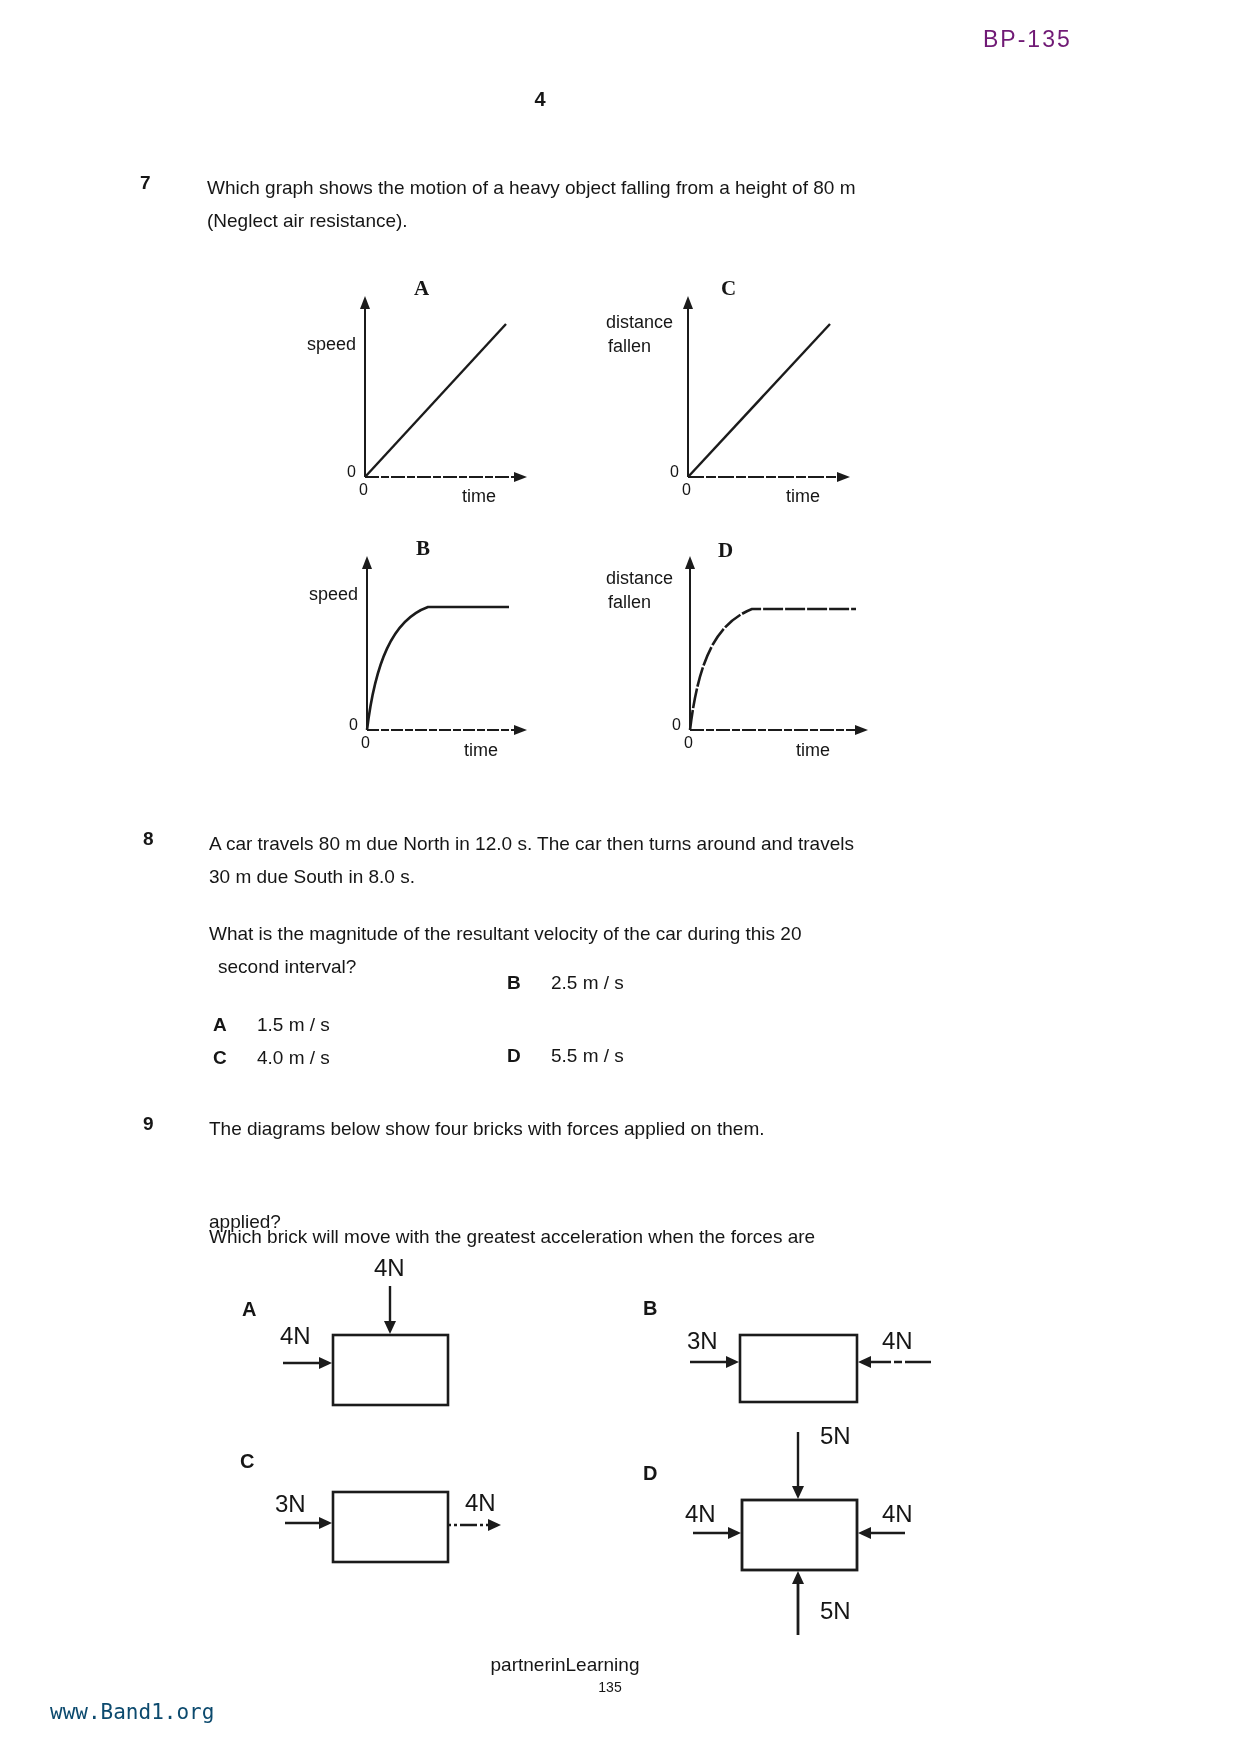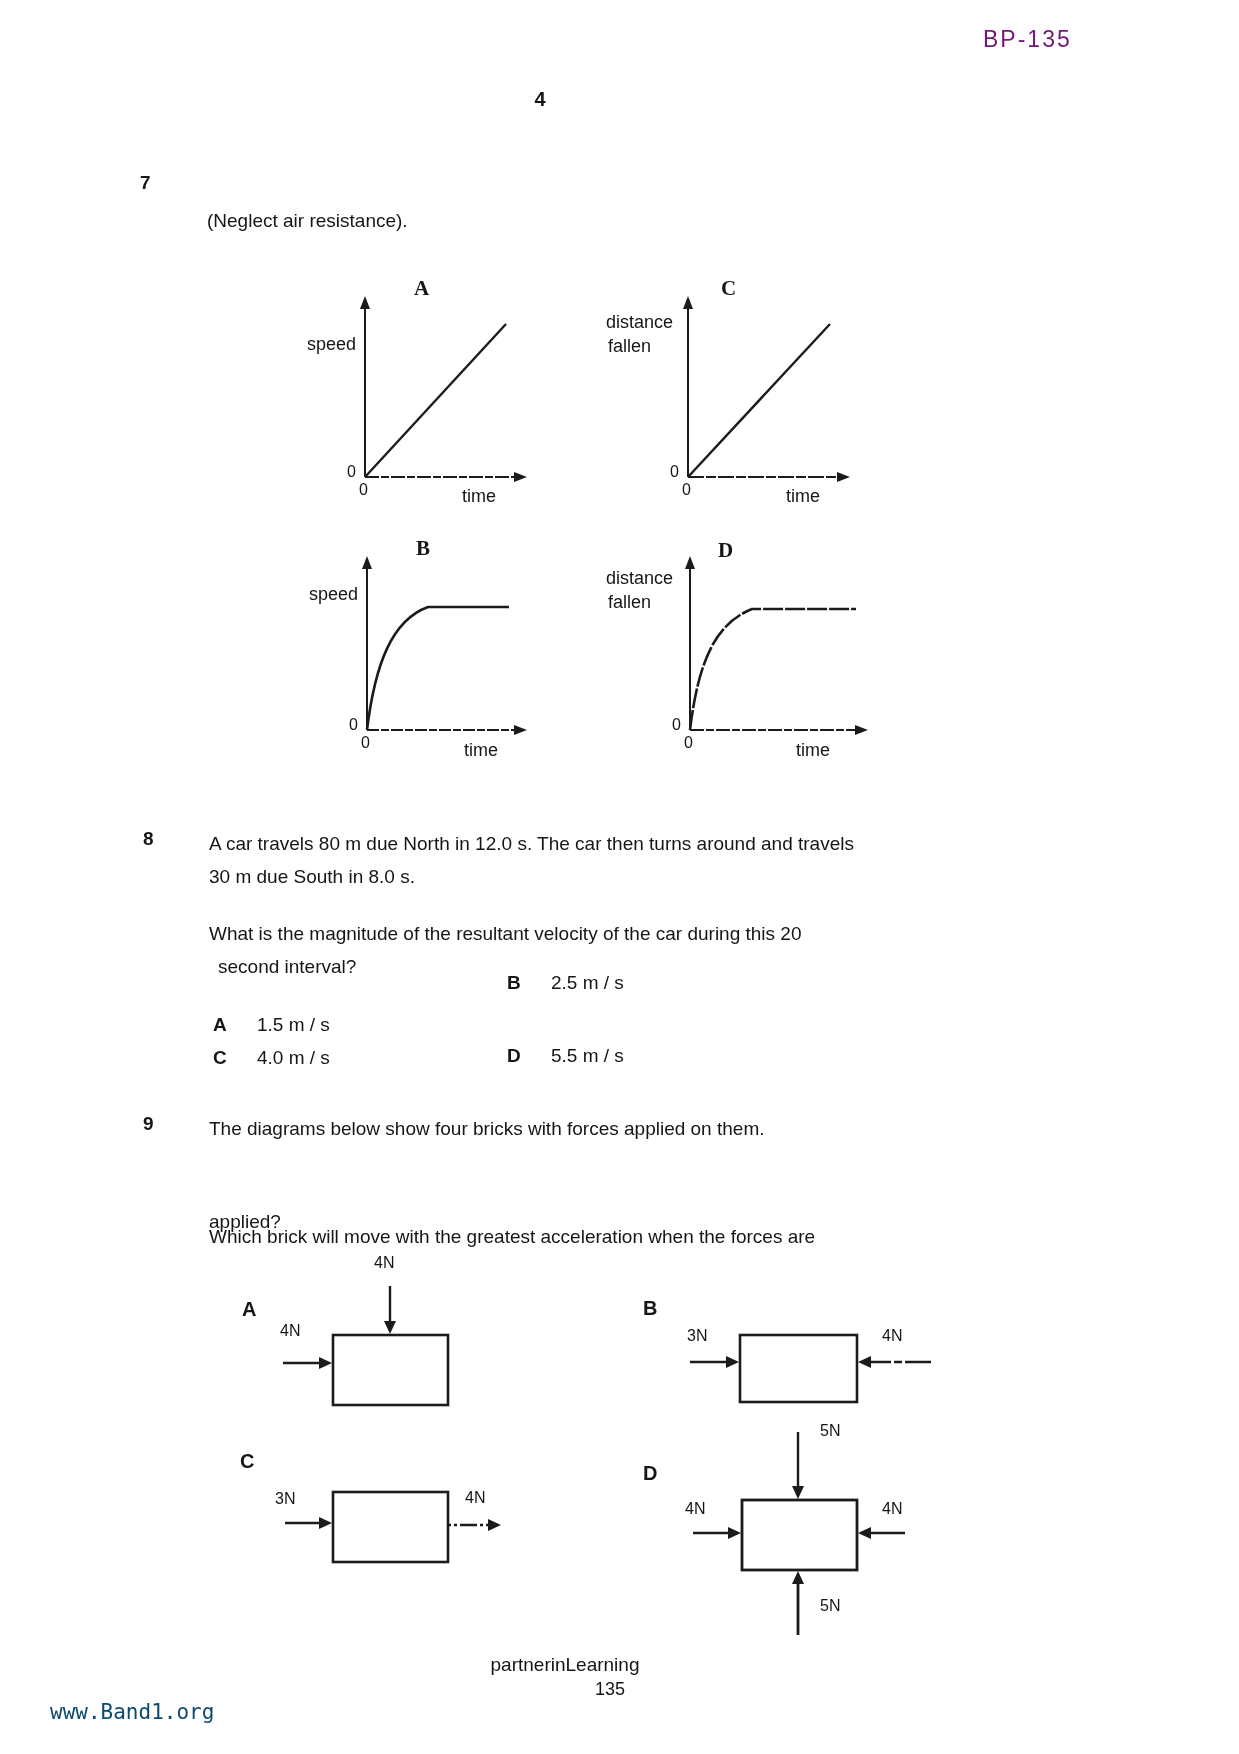--- a/index.html
+++ b/index.html
@@ -13,35 +13,36 @@
   .pgnum{font-size:20px;font-weight:700;text-align:center;}
   .qnum{font-size:19px;font-weight:700;}
   .qline{font-size:19px;line-height:32px;white-space:nowrap;}
   .glabel{font-family:"Liberation Serif",serif;font-size:21px;font-weight:700;position:absolute;}
   .axlab{font-size:18px;position:absolute;white-space:nowrap;}
   .zero{font-size:16px;position:absolute;}
   svg{position:absolute;left:0;top:0;}
   .optletter{font-size:19px;font-weight:700;display:inline-block;width:44px;}
   .optval{font-size:19px;}
   .dlabel{font-size:20px;font-weight:700;position:absolute;}
-  .flabel{font-size:16px;position:absolute;white-space:nowrap;}
+  .flabel{font-size:24px;position:absolute;white-space:nowrap;}
   .footer1{font-size:19px;text-align:center;}
-  .footer2{font-size:18px;text-align:center;}
+  .footer2{font-size:14px;text-align:center;}
   .site{font-family:"DejaVu Sans Mono",monospace;font-size:21px;color:#0c4a6e;}
   .stroke{stroke:#1b1b1b;fill:none;}
 </style>
 </head>
 <body>
 
 <div class="page">
 
   <div class="abs hdr" style="left:983px;top:26px;">BP-135</div>
   <div class="abs pgnum" style="left:500px;top:88px;width:80px;">4</div>
 
   <div class="abs qnum" style="left:140px;top:172px;">7</div>
+  <div class="abs qline" style="left:207px;top:172px;">Which graph shows the motion of a heavy object falling from a height of 80 m</div>
   <div class="abs qline" style="left:207px;top:205px;">(Neglect air resistance).</div>
 
   <div class="abs" style="left:290px;top:276px;width:250px;height:240px;">
     <svg width="250" height="240">
       <line class="stroke" x1="75" y1="201" x2="75" y2="30" stroke-width="2"></line>
       <polygon points="75,20 70,33 80,33" fill="#1b1b1b"></polygon>
       <line class="stroke" x1="75" y1="201" x2="227" y2="201" stroke-width="2" stroke-dasharray="14 2 8 2"></line>
       <polygon points="237,201 224,196 224,206" fill="#1b1b1b"></polygon>
       <line class="stroke" x1="75" y1="201" x2="216" y2="48" stroke-width="2.4"></line>
     </svg>

